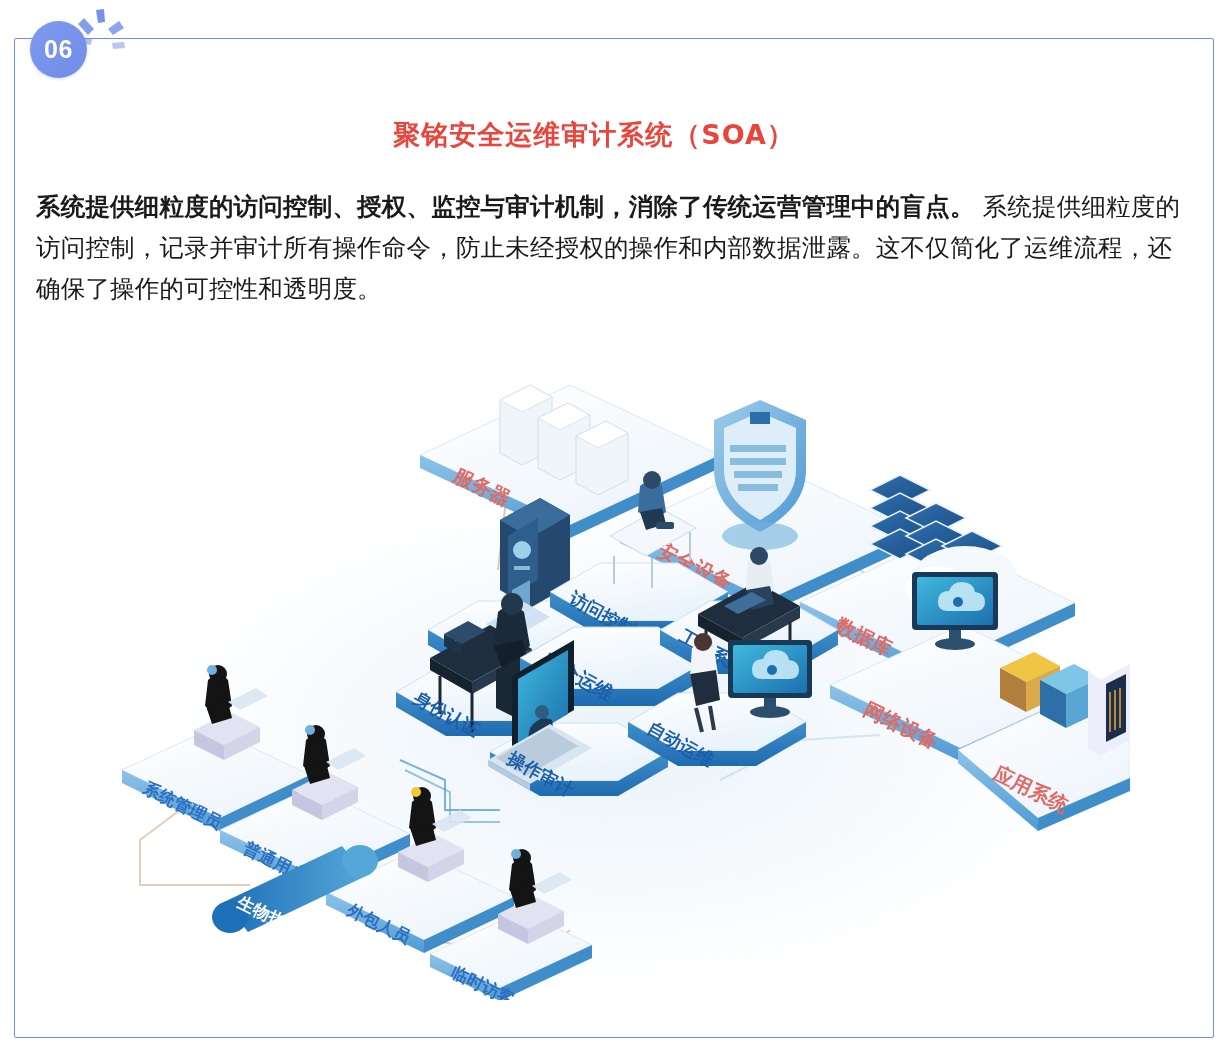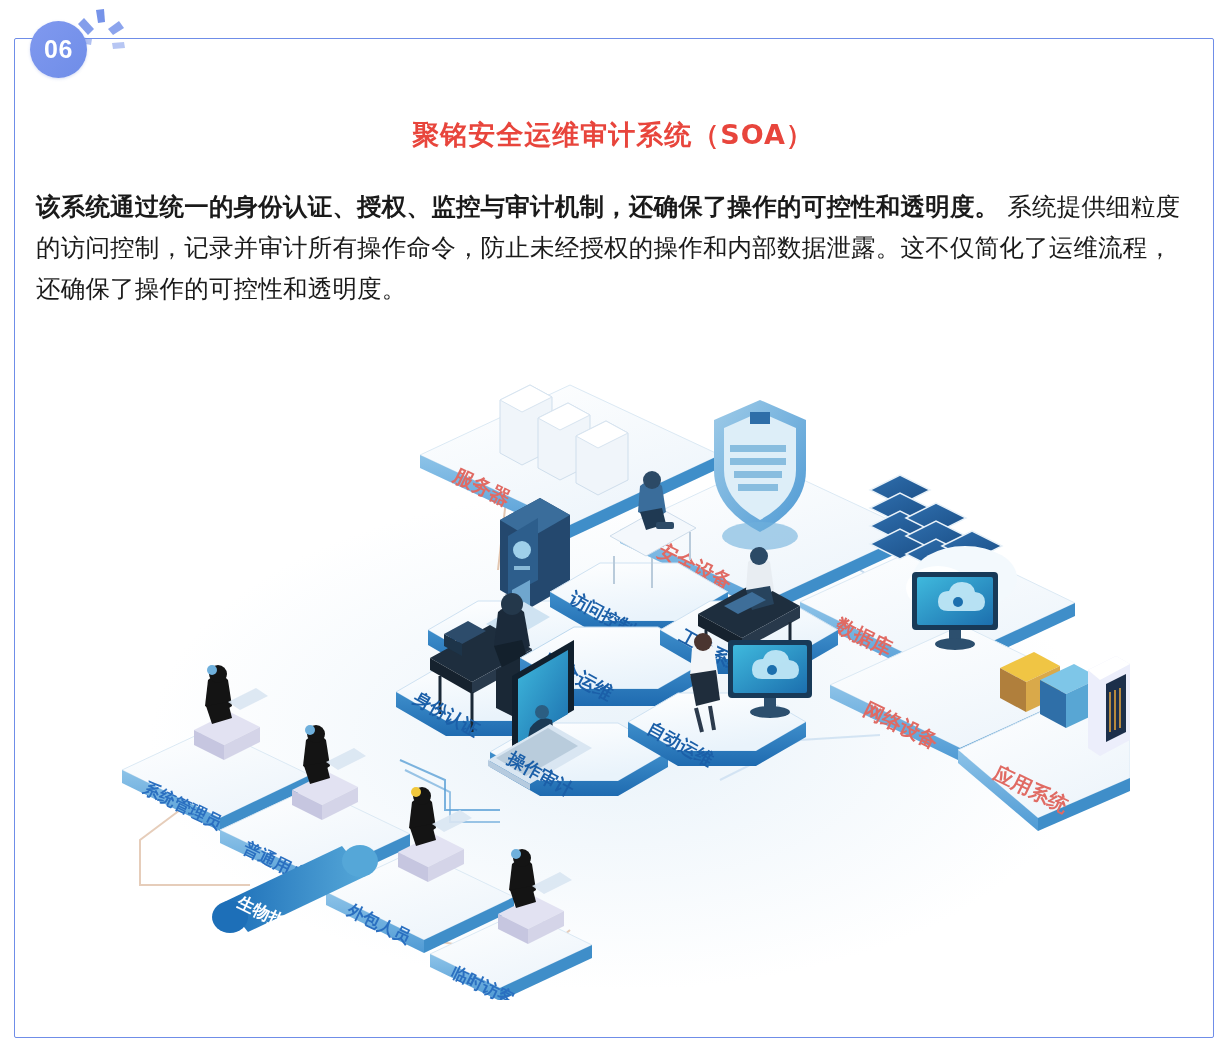--- a/index.html
+++ b/index.html
@@ -64,21 +64,20 @@
     position: absolute;
     left: 0;
     top: 117px;
     width: 1188px;
     text-align: center;
     color: #e8453c;
     font-size: 27px;
     font-weight: bold;
     letter-spacing: 1px;
     font-family: "DejaVu Sans", "Liberation Sans", sans-serif;
-    margin-left: 19px;
   }
   #body-copy {
     position: absolute;
     left: 36px;
     top: 186px;
     width: 1160px;
     color: #1a1a1a;
     font-size: 24.5px;
     line-height: 41px;
     letter-spacing: 0.2px;
@@ -133,21 +132,21 @@
     </g>
   </svg>
   <div id="badge-circle">
     <span>06</span>
   </div>
 </div>
 
 <div id="title">聚铭安全运维审计系统（SOA）</div>
 
 <div id="body-copy">
-  <span class="lead">该系统通过统一的身份认证、授权、监控与审计机制，还确保了操作的可控性和透明度。</span>
+  <span class="lead">系统提供细粒度的访问控制、授权、监控与审计机制，消除了传统运营管理中的盲点。</span>
   <span>系统提供细粒度的访问控制，记录并审计所有操作命令，防止未经授权的操作和内部数据泄露。这不仅简化了运维流程，还确保了操作的可控性和透明度。</span>
 </div>
 
 <div id="illustration">
 <svg width="1030" height="660" viewBox="0 0 1030 660" xmlns="http://www.w3.org/2000/svg">
   <defs>
     <linearGradient id="platTop" x1="0" y1="0" x2="0.6" y2="1">
       <stop offset="0%" stop-color="#ffffff"></stop>
       <stop offset="100%" stop-color="#eef5fb"></stop>
     </linearGradient>

